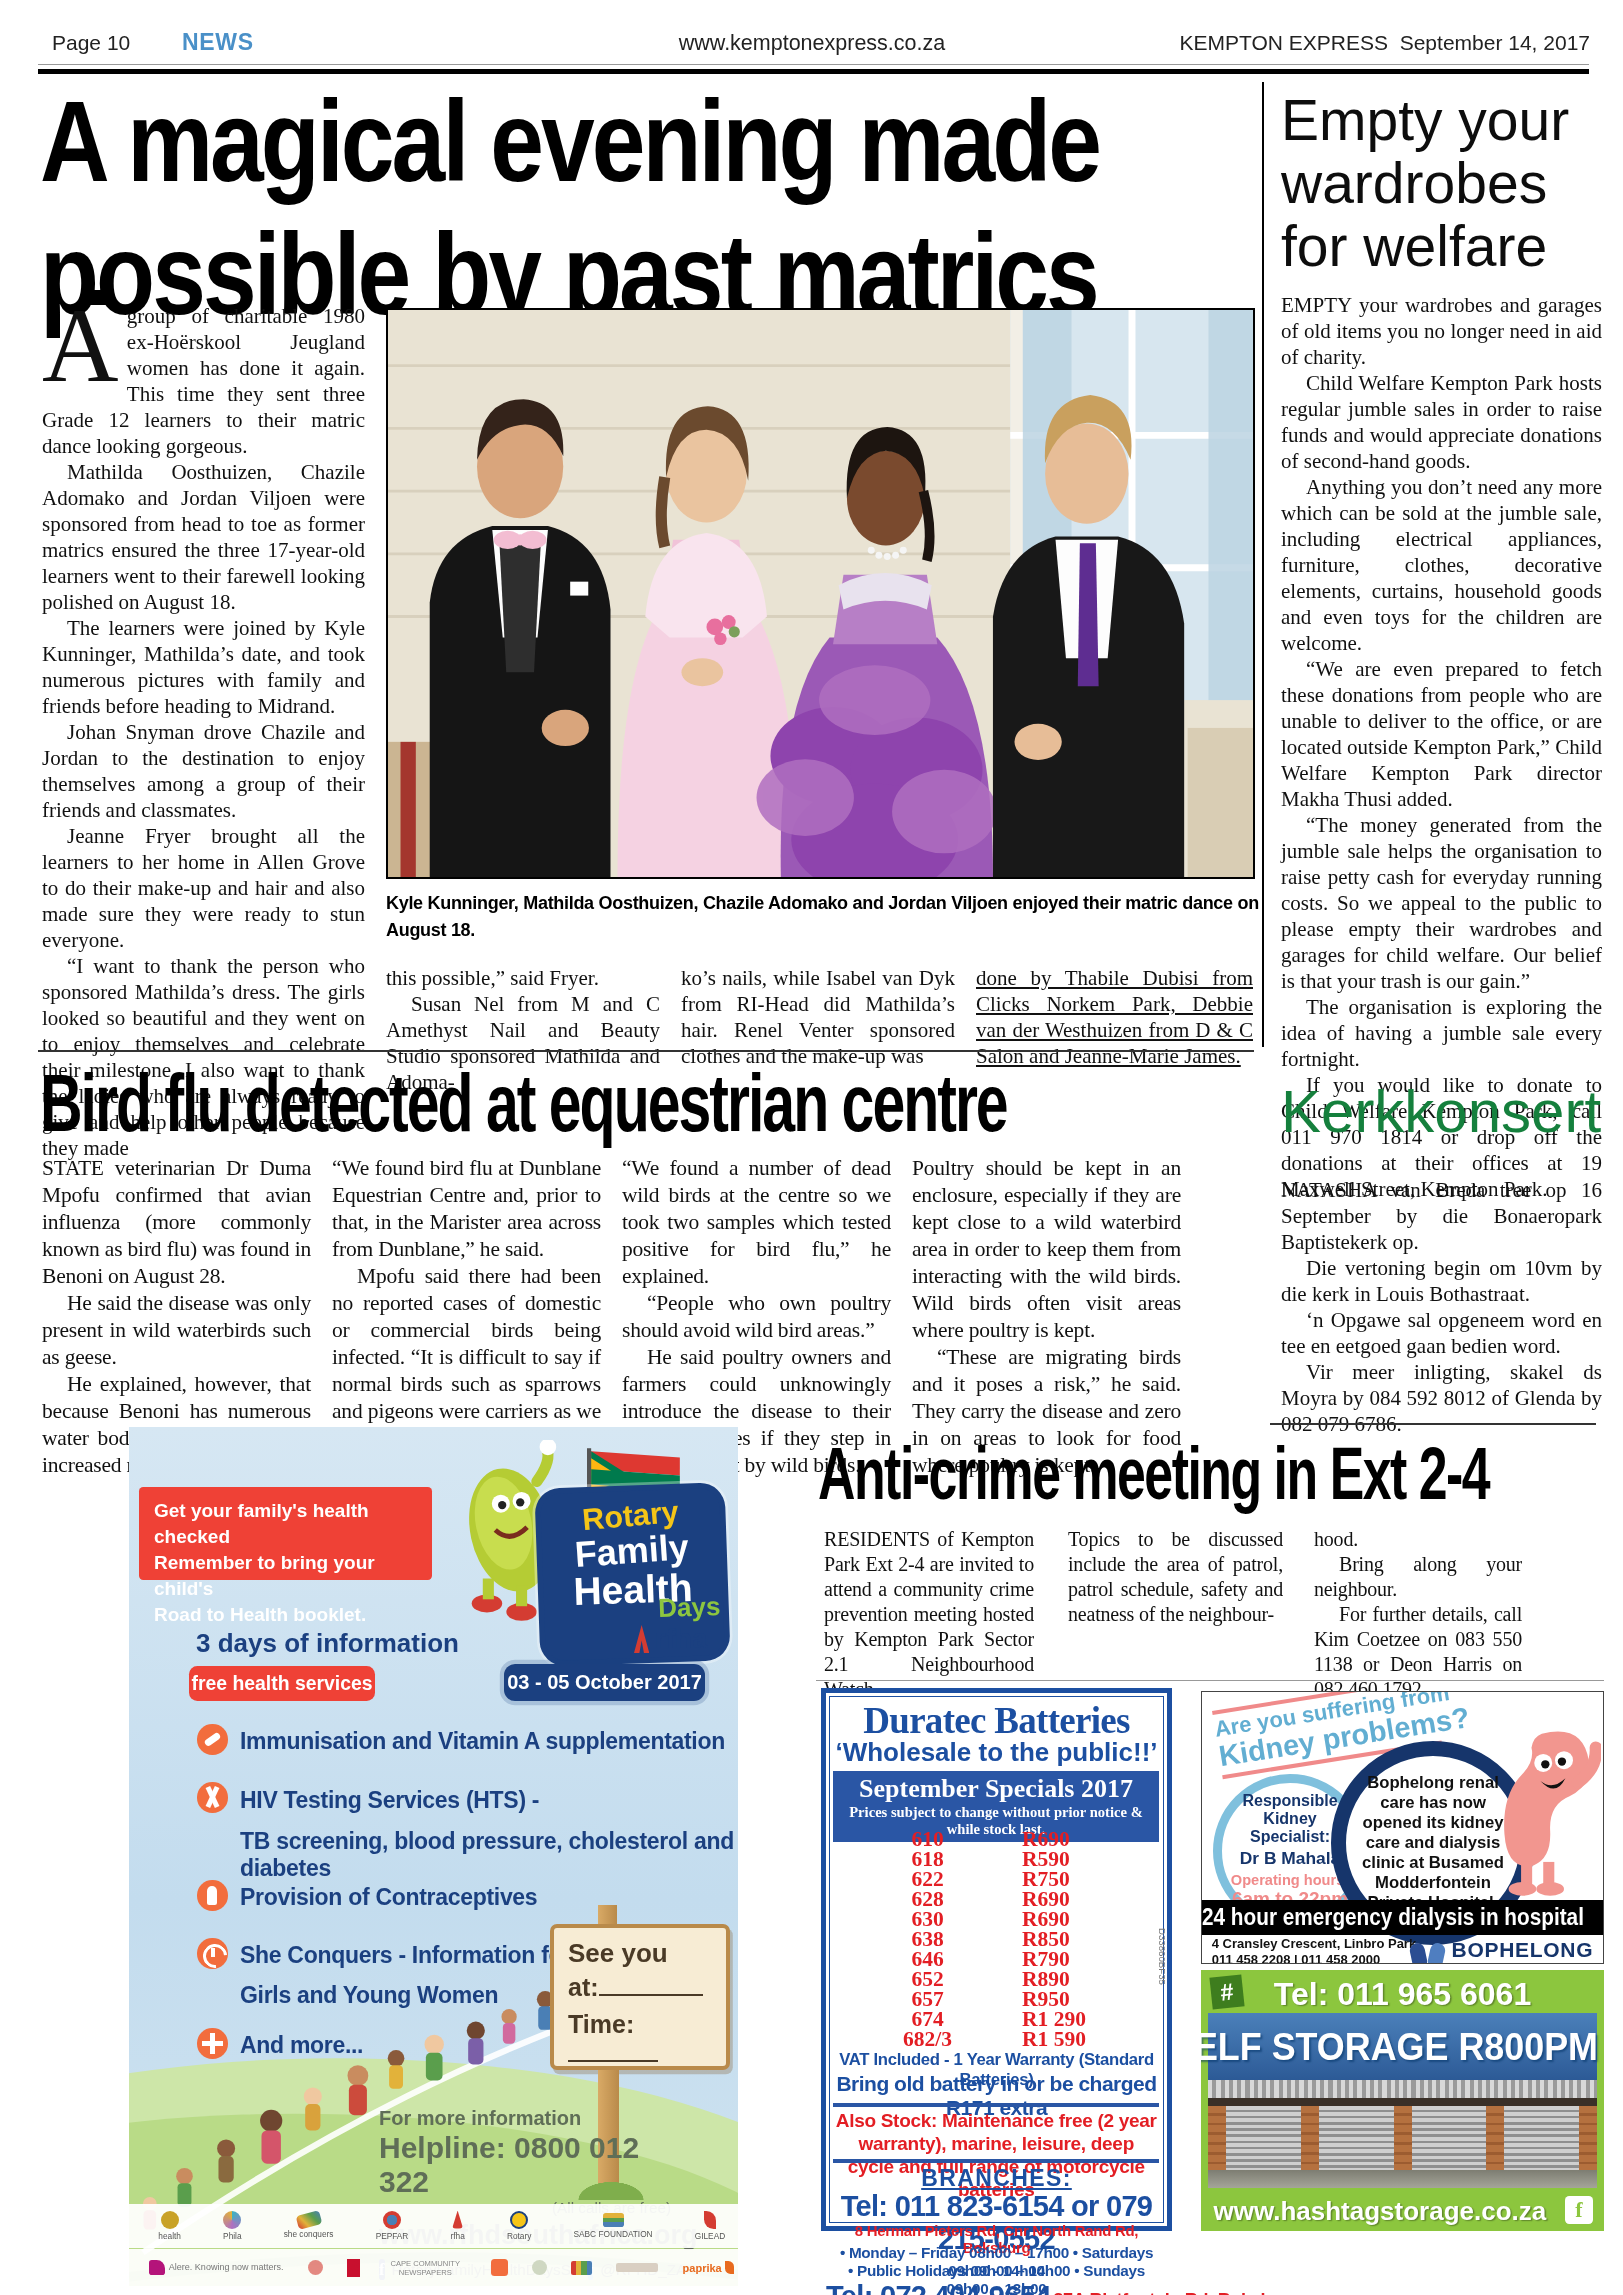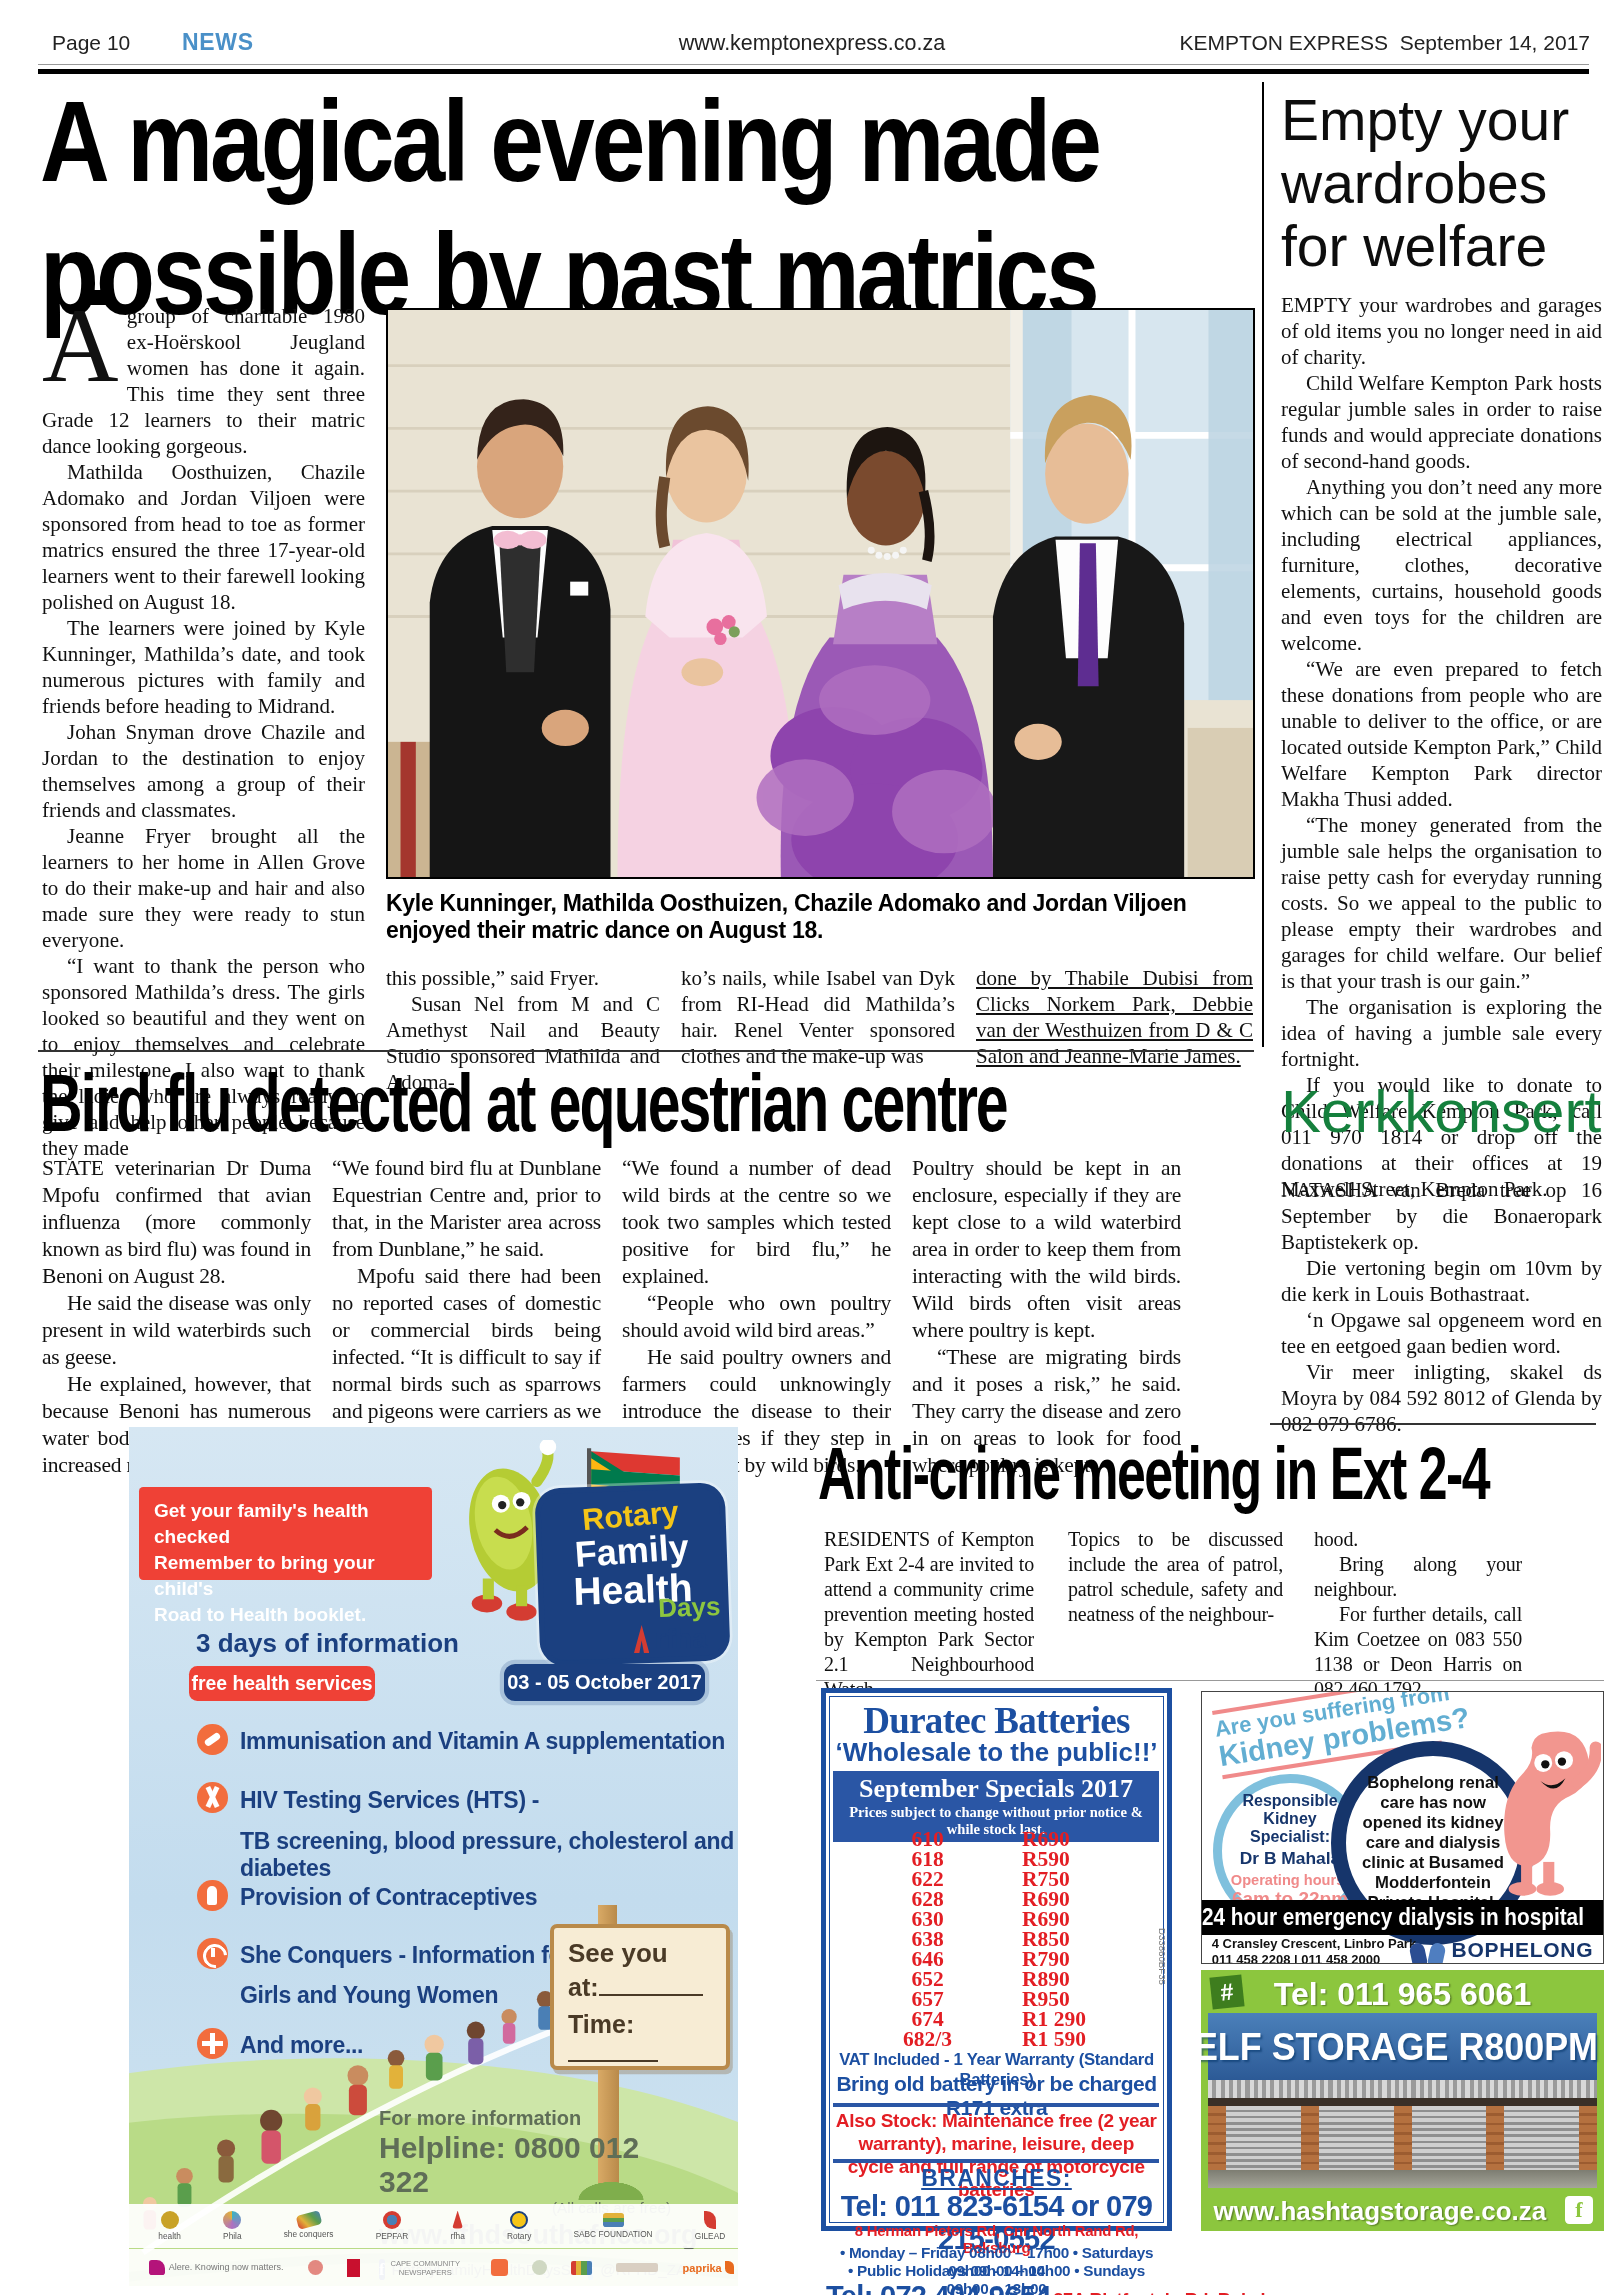--- a/index.html
+++ b/index.html
@@ -170,21 +170,21 @@
         <path d="M870,814 L870,440 Q885,345 960,325 L1050,325 Q1130,345 1145,450 L1145,814 Z" fill="#181818"></path>
         <path d="M960,330 L1050,330 L1035,500 L975,500 Z" fill="#fdfdfd"></path>
         <path d="M995,335 L1018,335 L1022,540 L992,540 Z" fill="#5e2d91"></path>
         <ellipse cx="1005" cy="235" rx="60" ry="72" fill="#e7bd97"></ellipse>
         <path d="M945,220 Q940,130 1010,122 Q1078,130 1068,215 Q1045,160 1005,162 Q965,166 945,220 Z" fill="#c9a05e"></path>
         <ellipse cx="935" cy="620" rx="34" ry="26" fill="#e7bd97"></ellipse>
       </g>
     </svg>
   </div>
 
-  <div class="abs sans b" style="left:386px;top:890px;width:875px;font-size:23px;line-height:27px;letter-spacing:-0.3px;color:#000;">Kyle Kunninger, Mathilda Oosthuizen, Chazile Adomako and Jordan Viljoen enjoyed their matric dance on August 18.</div>
+  <div class="abs sans b" style="left:386px;top:890px;width:875px;font-size:18px;line-height:27px;letter-spacing:-0.3px;color:#000;">Kyle Kunninger, Mathilda Oosthuizen, Chazile Adomako and Jordan Viljoen enjoyed their matric dance on August 18.</div>
 
   <div class="abs serif just body-col" style="left:386px;top:965px;width:274px;font-size:21px;line-height:26px;">
     <p>this possible,” said Fryer.</p>
     <p>Susan Nel from M and C Amethyst Nail and Beauty Studio sponsored Mathilda and Adoma-</p>
   </div>
   <div class="abs serif just body-col" style="left:681px;top:965px;width:274px;font-size:21px;line-height:26px;">
     <p>ko’s nails, while Isabel van Dyk from RI-Head did Mathilda’s hair. Renel Venter sponsored clothes and the make-up was</p>
   </div>
   <div class="abs serif just body-col" style="left:976px;top:965px;width:277px;font-size:21px;line-height:26px;text-decoration:underline;">
     <p>done by Thabile Dubisi from Clicks Norkem Park, Debbie van der Westhuizen from D &amp; C Salon and Jeanne-Marie James.</p>

